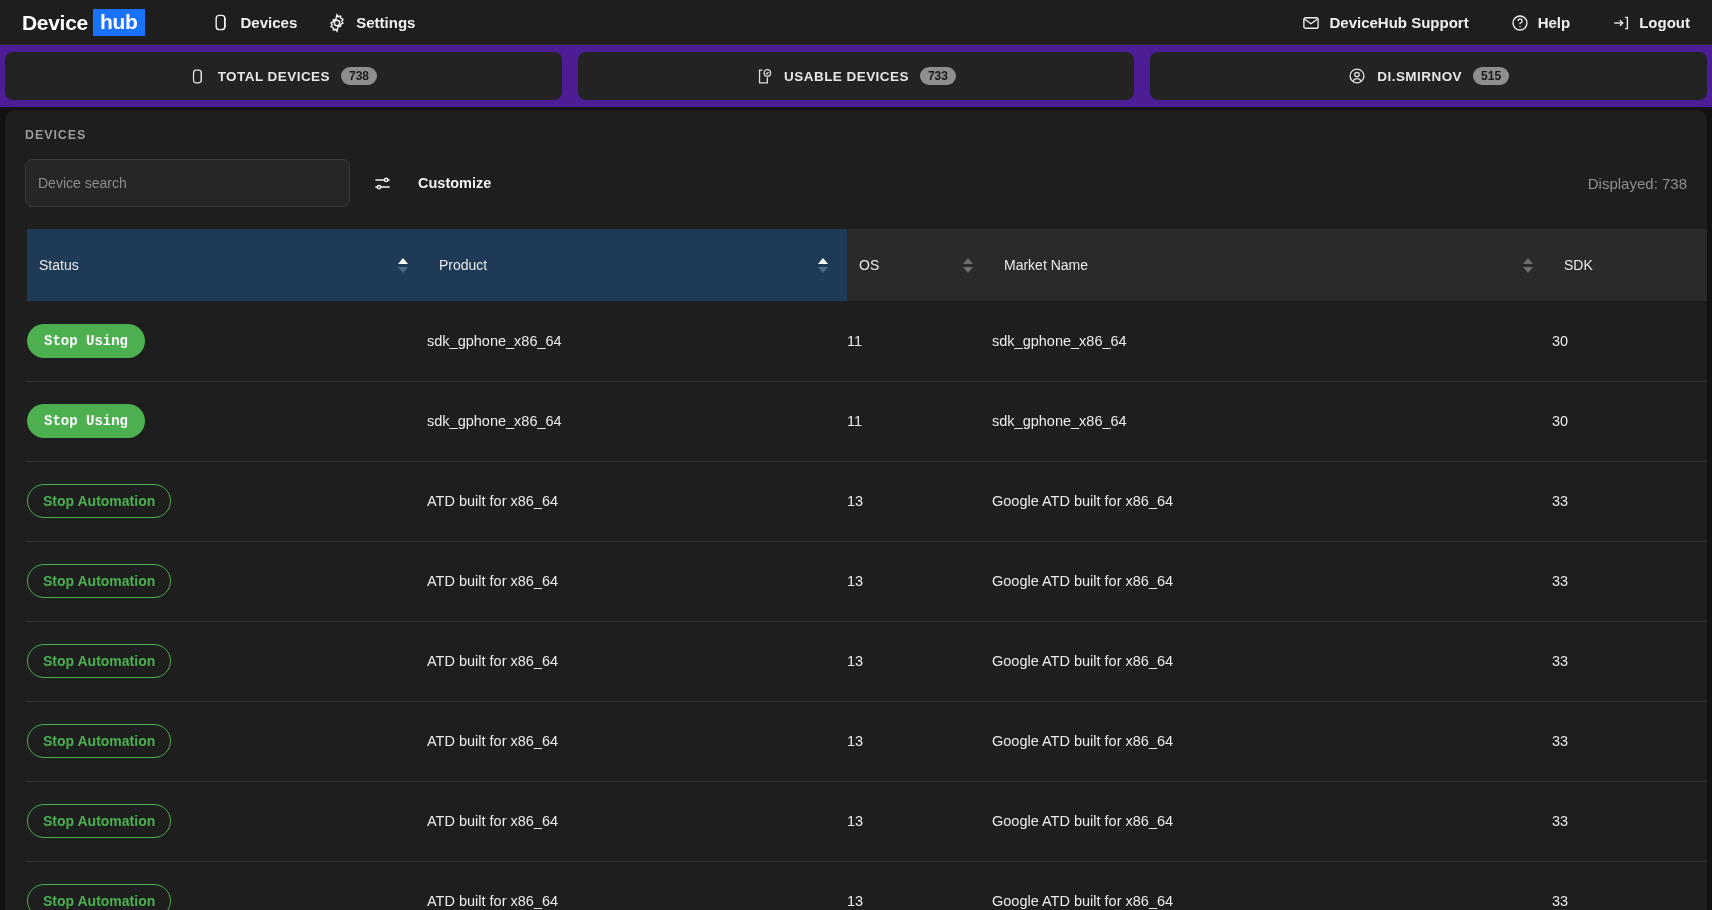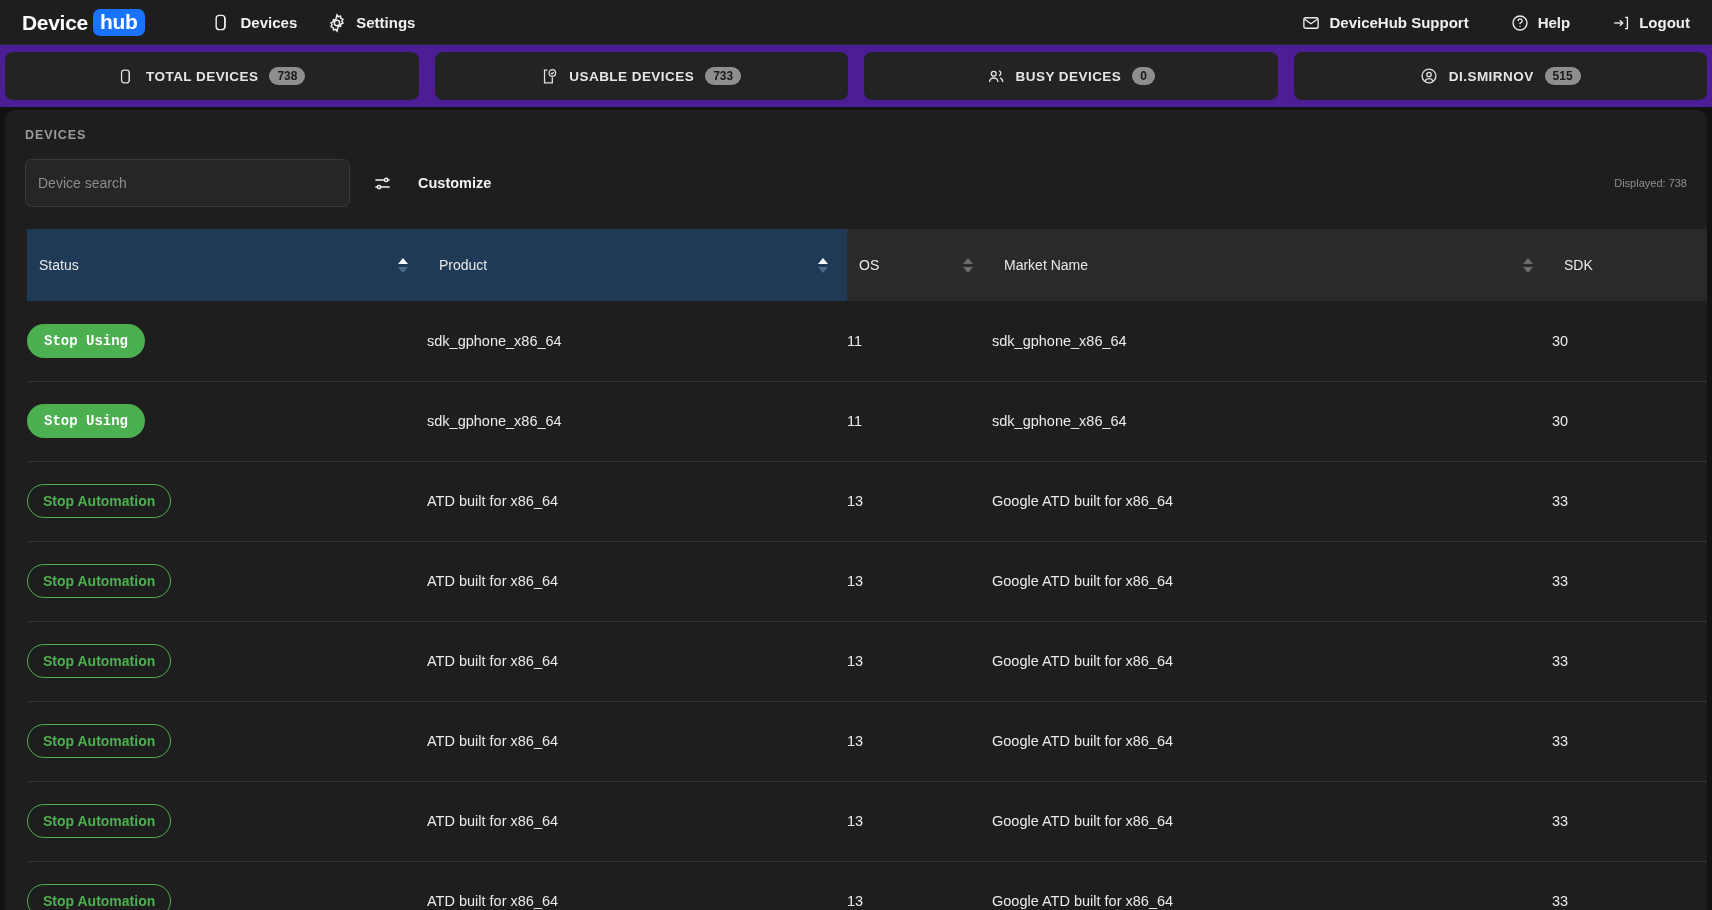--- a/index.html
+++ b/index.html
@@ -33,21 +33,21 @@
     font-weight: 700;
     letter-spacing: -0.3px;
     display: flex;
     align-items: center;
     color: #ffffff;
     margin-right: 68px;
   }
   .logo .hub {
     background: #1a73ff;
     color: #fff;
-    border-radius: 7px;
+    border-radius: 0;
     padding: 1px 7px 2px 7px;
     margin-left: 5px;
     text-align: right;
   }
   .nav-item {
     display: flex;
     align-items: center;
     gap: 9px;
     font-size: 15px;
     font-weight: 600;
@@ -140,21 +140,21 @@
     align-items: center;
     gap: 26px;
     margin-left: 23px;
     font-size: 14.5px;
     font-weight: 700;
     color: #f2f2f2;
     cursor: pointer;
   }
   .displayed {
     margin-left: auto;
-    font-size: 11px;
+    font-size: 15px;
     color: #8f8f8f;
   }
 
   
   .tbl { width: 100%; border-collapse: collapse; table-layout: fixed; }
   .tbl thead th {
     height: 72px;
     background: #2a2a2a;
     font-size: 14px;
     font-weight: 400;
@@ -306,32 +306,20 @@
       <svg width="17" height="17" viewBox="0 0 24 24" fill="none" stroke="#e0e0e0" stroke-width="1.8">
         <path d="M9 3h-4v18h11v-8"></path>
         <circle cx="16" cy="7" r="4.6"></circle>
         <path d="M14.2 7.1l1.3 1.3 2.4-2.6"></path>
       </svg>
     </span>
     <span class="stat-label">USABLE DEVICES</span>
     <span class="badge">733</span>
   </div>
 
-  <div class="stat">
-    <span class="ico">
-      <svg width="18" height="18" viewBox="0 0 24 24" fill="none" stroke="#e0e0e0" stroke-width="1.8">
-        <circle cx="9" cy="9" r="3.2"></circle>
-        <path d="M3.4 20c0-3.2 2.5-5.4 5.6-5.4s5.6 2.2 5.6 5.4"></path>
-        <path d="M16 5.2a3.2 3.2 0 0 1 0 6.2"></path>
-        <path d="M17.4 14.9c2.1.6 3.5 2.5 3.5 5.1"></path>
-      </svg>
-    </span>
-    <span class="stat-label">BUSY DEVICES</span>
-    <span class="badge">0</span>
-  </div>
 
   <div class="stat">
     <span class="ico">
       <svg width="18" height="18" viewBox="0 0 24 24" fill="none" stroke="#e0e0e0" stroke-width="1.8">
         <circle cx="12" cy="12" r="9.2"></circle>
         <circle cx="12" cy="10" r="2.9"></circle>
         <path d="M6.6 19c.9-2.2 3-3.5 5.4-3.5s4.5 1.3 5.4 3.5"></path>
       </svg>
     </span>
     <span class="stat-label">DI.SMIRNOV</span>

